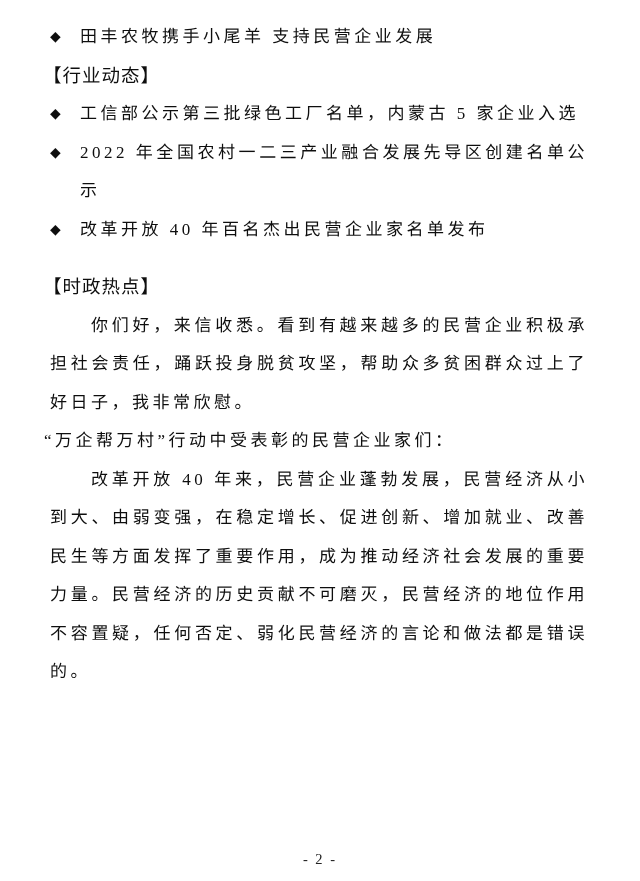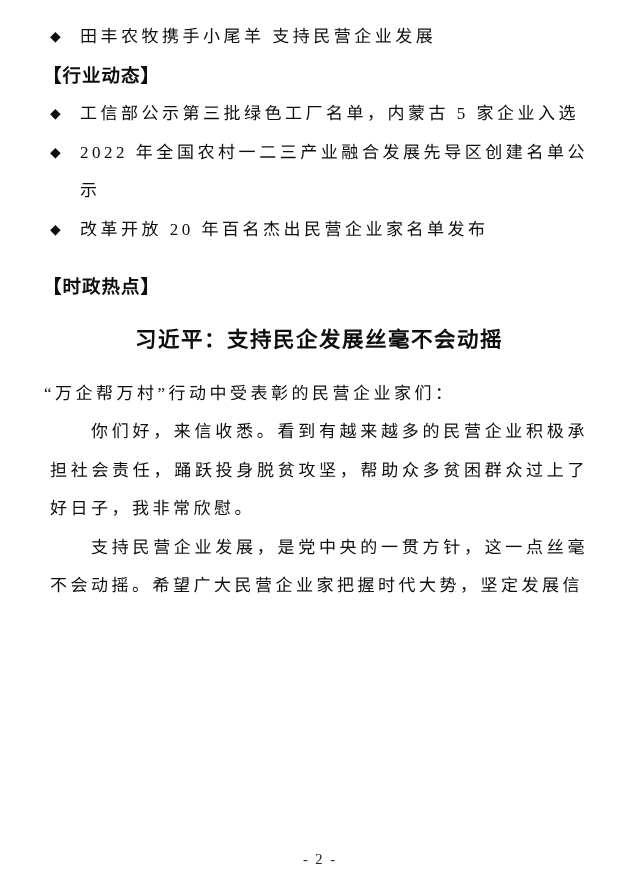--- a/index.html
+++ b/index.html
@@ -39,21 +39,21 @@
   }
   .bullet-text {
     flex: 1 1 auto;
     text-align: justify;
     text-justify: inter-character;
   }
   
   .section-heading {
     margin: 0 0 0 -7px;
     font-family: "Liberation Sans", "DejaVu Sans", sans-serif;
-    font-weight: 700;
+    font-weight: 400;
     font-size: 18.5px;
     line-height: 38.5px;
     letter-spacing: 1px;
   }
   .heading-politics {
     margin-top: 19px;
   }
   
   .article-title {
     margin: 20px 0 22px 0;
@@ -108,30 +108,29 @@
       <span class="bullet-text">工信部公示第三批绿色工厂名单，内蒙古 5 家企业入选</span>
     </div>
 
     <div class="bullet-line">
       <span class="bullet-glyph">◆</span>
       <span class="bullet-text">2022 年全国农村一二三产业融合发展先导区创建名单公示</span>
     </div>
 
     <div class="bullet-line">
       <span class="bullet-glyph">◆</span>
-      <span class="bullet-text">改革开放 20 年百名杰出民营企业家名单发布</span>
+      <span class="bullet-text">改革开放 40 年百名杰出民营企业家名单发布</span>
     </div>
 
     <h2 class="section-heading heading-politics">【时政热点】</h2>
 
-    <h1 class="article-title">习近平：支持民企发展丝毫不会动摇</h1>
+
+    <p class="para indent">你们好，来信收悉。看到有越来越多的民营企业积极承担社会责任，踊跃投身脱贫攻坚，帮助众多贫困群众过上了好日子，我非常欣慰。</p>
 
     <p class="para salutation">“万企帮万村”行动中受表彰的民营企业家们：</p>
 
-    <p class="para indent">你们好，来信收悉。看到有越来越多的民营企业积极承担社会责任，踊跃投身脱贫攻坚，帮助众多贫困群众过上了好日子，我非常欣慰。</p>
+    <p class="para indent">改革开放 40 年来，民营企业蓬勃发展，民营经济从小到大、由弱变强，在稳定增长、促进创新、增加就业、改善民生等方面发挥了重要作用，成为推动经济社会发展的重要力量。民营经济的历史贡献不可磨灭，民营经济的地位作用不容置疑，任何否定、弱化民营经济的言论和做法都是错误的。</p>
 
-
-    <p class="para indent">支持民营企业发展，是党中央的一贯方针，这一点丝毫不会动摇。希望广大民营企业家把握时代大势，坚定发展信</p>
 
   </div>
 
   <div class="page-footer">- 2 -</div>
 </div>
 
 </body></html>

